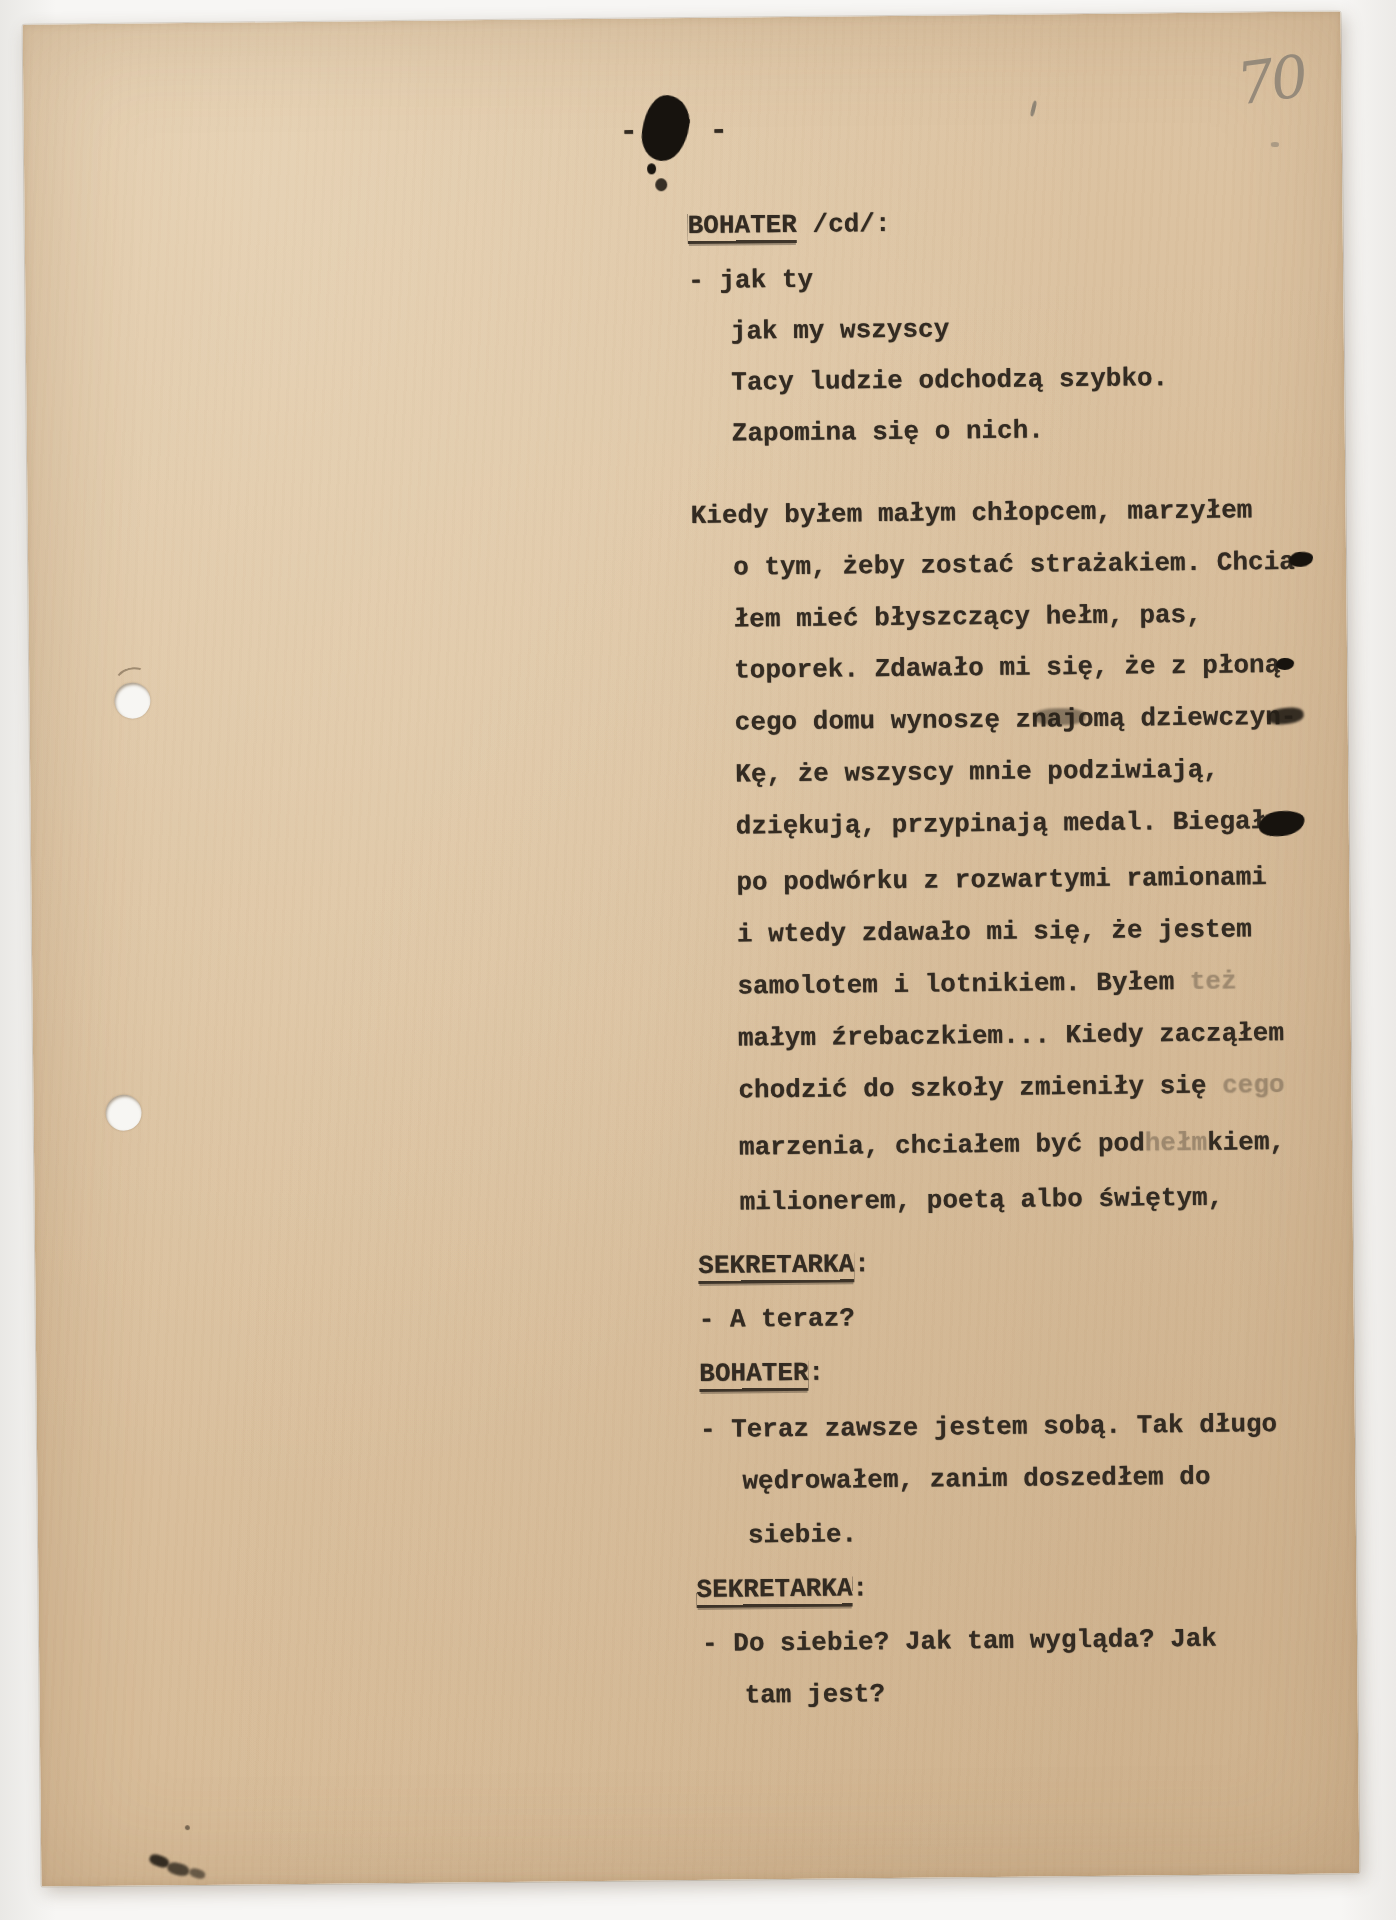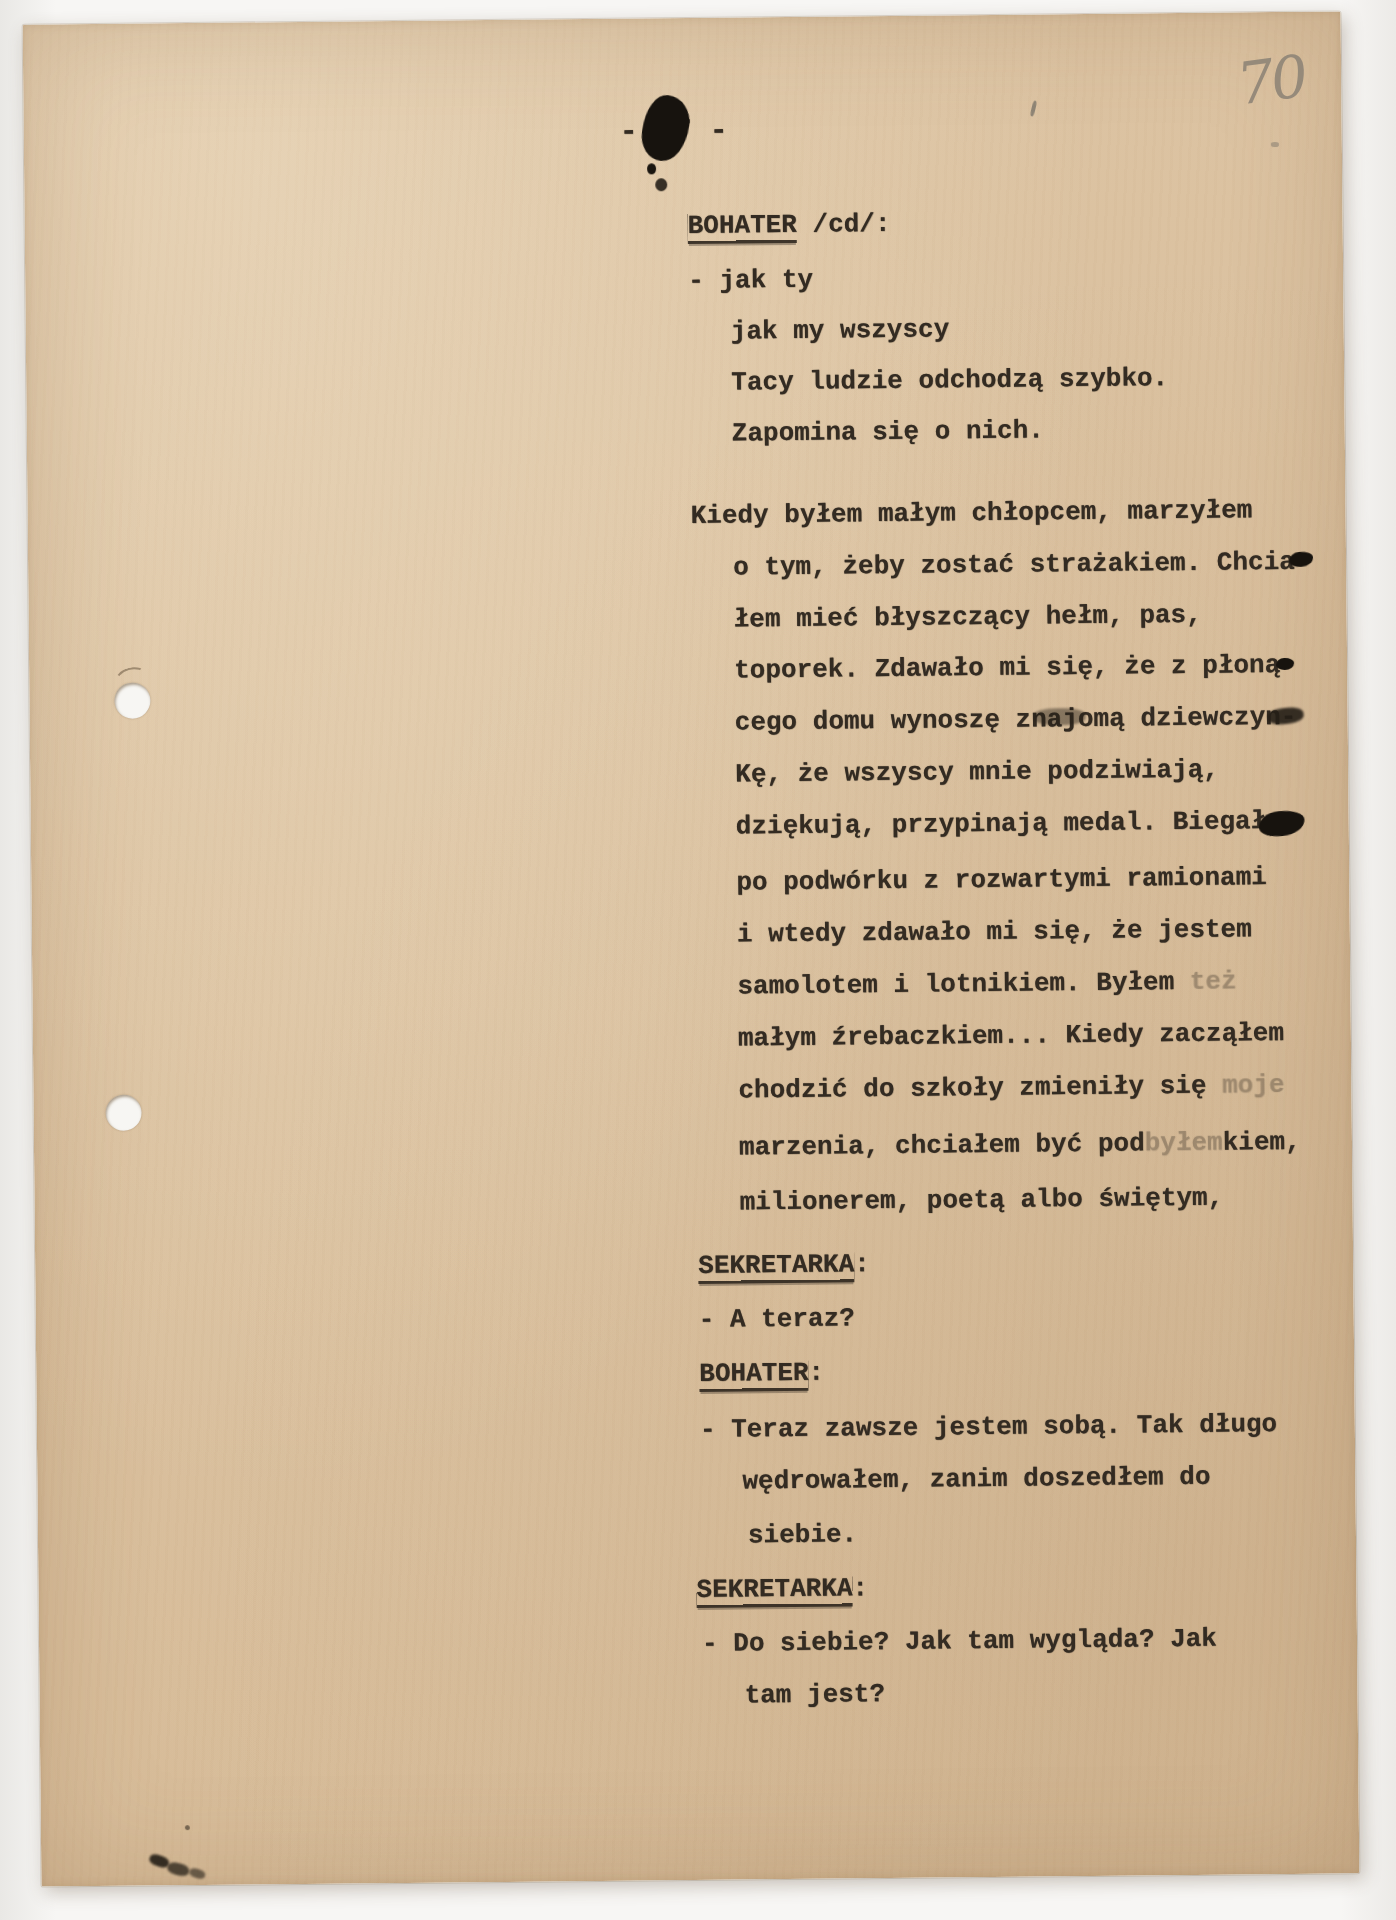--- a/index.html
+++ b/index.html
@@ -53,22 +53,22 @@
       <div class="tline" style="left: 705px; top: 535px;">o tym, żeby zostać strażakiem. Chcia-</div>
       <div class="tline" style="left: 705px; top: 587px;">łem mieć błyszczący hełm, pas,</div>
       <div class="tline" style="left: 705px; top: 638px;">toporek. Zdawało mi się, że z płoną-</div>
       <div class="tline" style="left: 705px; top: 690px;">cego domu wynoszę znajomą dziewczyn-</div>
       <div class="tline" style="left: 705px; top: 742px;">Kę, że wszyscy mnie podziwiają,</div>
       <div class="tline" style="left: 705px; top: 794px;">dziękują, przypinają medal. Biegałem</div>
       <div class="tline" style="left: 705px; top: 850px;">po podwórku z rozwartymi ramionami</div>
       <div class="tline" style="left: 705px; top: 902px;">i wtedy zdawało mi się, że jestem</div>
       <div class="tline" style="left: 705px; top: 954px;">samolotem i lotnikiem. Byłem <span class="faded">też</span></div>
       <div class="tline" style="left: 705px; top: 1006px;">małym źrebaczkiem... Kiedy zacząłem</div>
-      <div class="tline" style="left: 705px; top: 1058px;">chodzić do szkoły zmieniły się <span class="faded">moje</span></div>
-      <div class="tline" style="left: 705px; top: 1115px;">marzenia, chciałem być pod<span class="faded">byłem</span>kiem,</div>
+      <div class="tline" style="left: 705px; top: 1058px;">chodzić do szkoły zmieniły się <span class="faded">cego</span></div>
+      <div class="tline" style="left: 705px; top: 1115px;">marzenia, chciałem być pod<span class="faded">hełm</span>kiem,</div>
       <div class="tline" style="left: 705px; top: 1170px;">milionerem, poetą albo świętym,</div>
       <div class="tline" style="left: 663px; top: 1233px;"><span class="u-underline">SEKRETARKA</span>:</div>
       <div class="tline" style="left: 663px; top: 1287px;">- A teraz?</div>
       <div class="tline" style="left: 663px; top: 1341px;"><span class="u-underline">BOHATER</span>:</div>
       <div class="tline" style="left: 663px; top: 1397px;">- Teraz zawsze jestem sobą. Tak długo</div>
       <div class="tline" style="left: 705px; top: 1449px;">wędrowałem, zanim doszedłem do</div>
       <div class="tline" style="left: 710px; top: 1503px;">siebie.</div>
       <div class="tline" style="left: 658px; top: 1557px;"><span class="u-underline">SEKRETARKA</span>:</div>
       <div class="tline" style="left: 663px; top: 1611px;">- Do siebie? Jak tam wygląda? Jak</div>
       <div class="tline" style="left: 705px; top: 1663px;">tam jest?</div>

